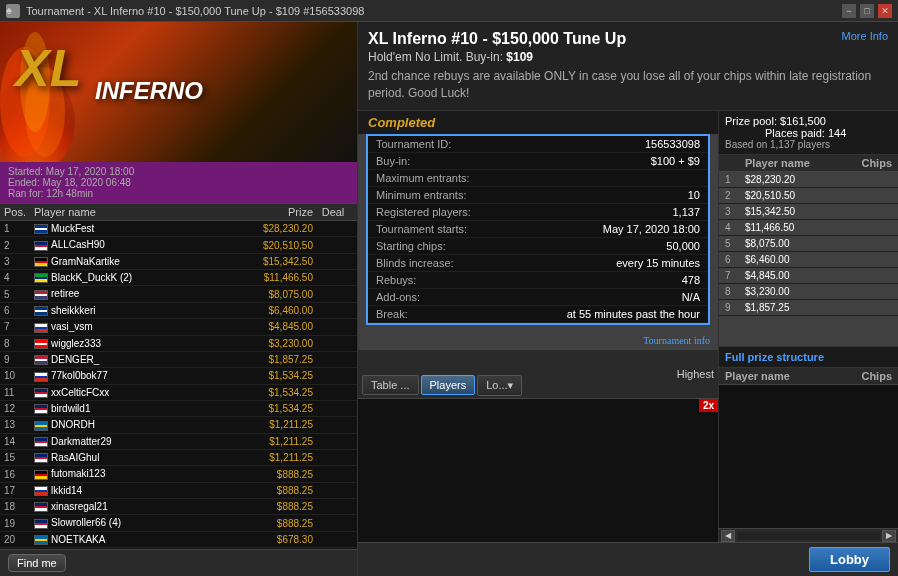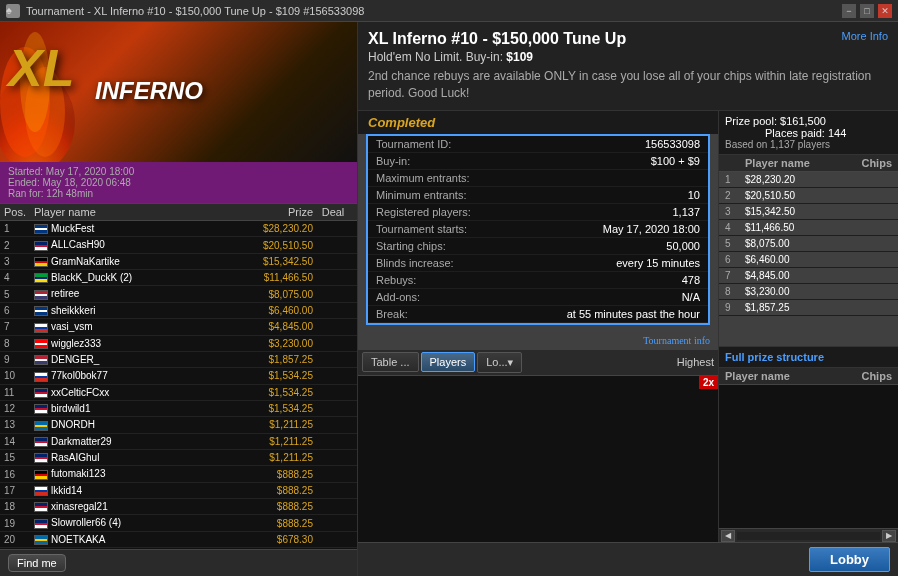--- a/index.html
+++ b/index.html
@@ -69,21 +69,21 @@
 
     #tournament-banner {
       height: 140px;
       background: linear-gradient(135deg, #8B1a00 0%, #c0380a 30%, #2a1a00 70%, #111 100%);
       position: relative;
       overflow: hidden;
       flex-shrink: 0;
     }
     #banner-xl {
       position: absolute;
-      left: 8px;
+      left: 15px;
       top: 20px;
       font-size: 52px;
       font-weight: 900;
       color: #d4a017;
       font-style: italic;
       text-shadow: 3px 3px 8px rgba(0,0,0,0.8);
       line-height: 1;
     }
     #banner-inferno {
       position: absolute;
@@ -304,20 +304,21 @@
       gap: 2px;
     }
     .tab-btn {
       background: linear-gradient(to bottom, #3a3a3a, #2a2a2a);
       border: 1px solid #555;
       color: #ccc;
       padding: 3px 8px;
       cursor: pointer;
       font-size: 11px;
       border-radius: 2px;
+      margin-top: 23px;
     }
     .tab-btn.active {
       background: linear-gradient(to bottom, #4a6a8a, #2a4a6a);
       border-color: #4a9eff;
       color: #fff;
     }
     #tabs-highest {
       margin-left: auto;
       color: #ccc;
       font-size: 11px;

